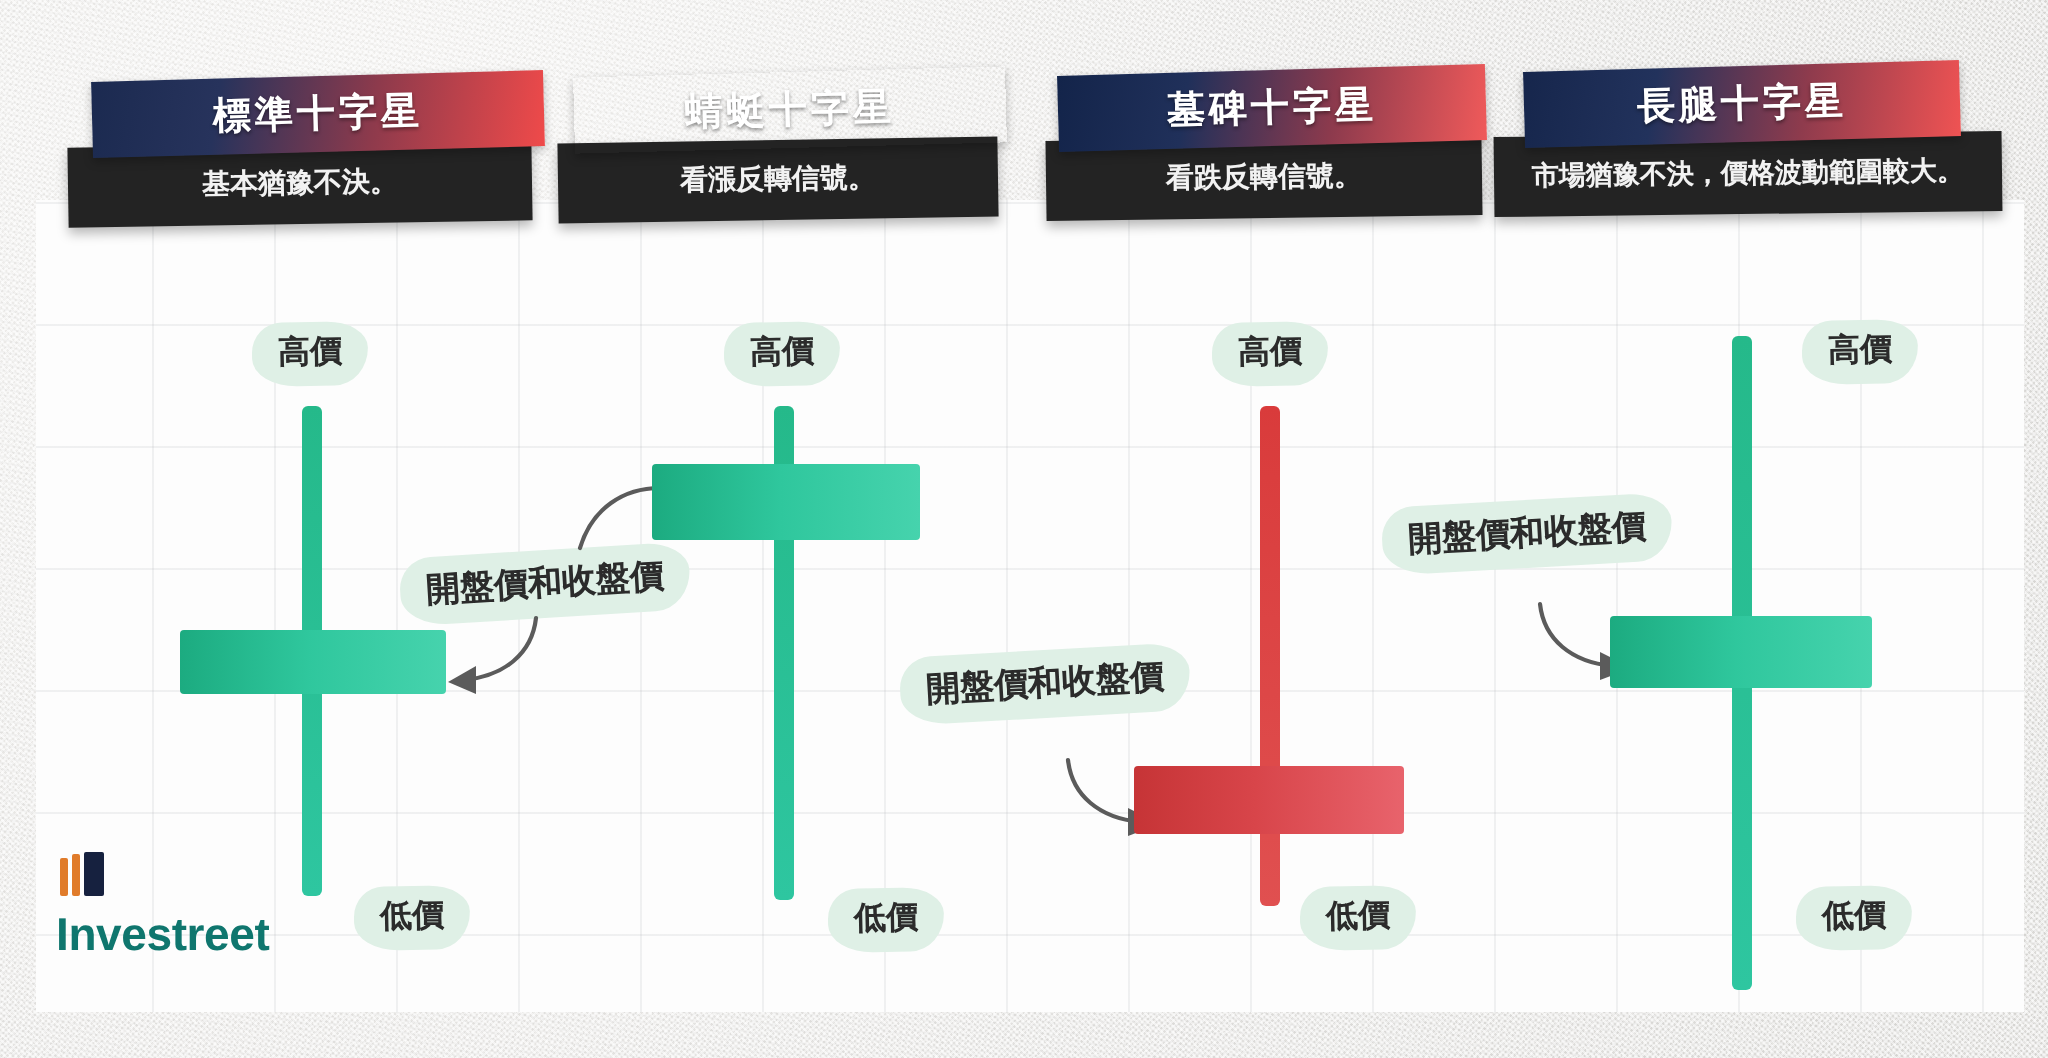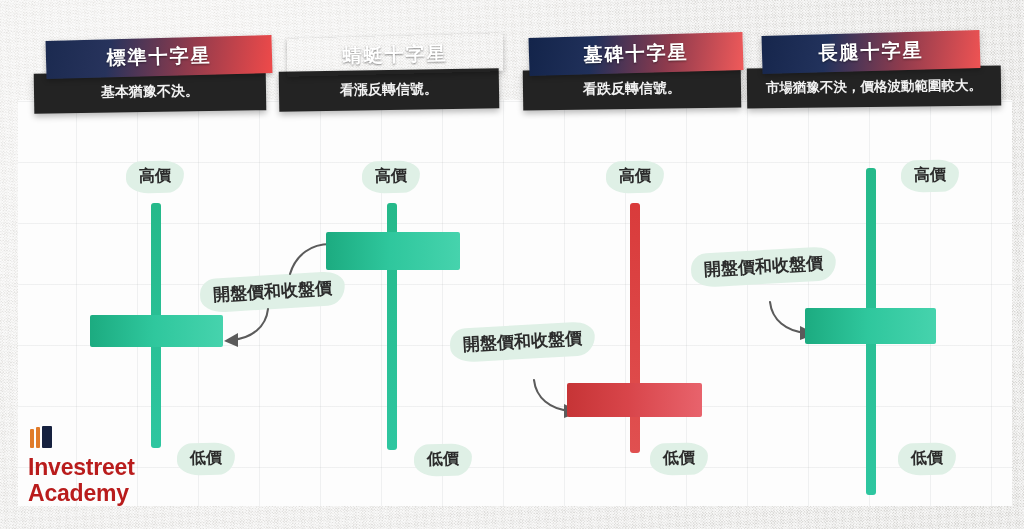--- a/index.html
+++ b/index.html
@@ -111,21 +111,21 @@
   .arrow path{fill:none;stroke:#5b5b5b;stroke-width:2.1;stroke-linecap:round;}
   .arrow polygon{fill:#5b5b5b;}
 
   
   #logo{position:absolute;left:28px;top:426px;z-index:6;}
   #logo .mark{display:flex;align-items:flex-end;gap:2px;height:22px;margin-bottom:6px;margin-left:2px;}
   #logo .mark i{display:block;border-radius:1px;}
   #logo .b1{width:4px;height:19px;background:#e07b2a;}
   #logo .b2{width:4px;height:21px;background:#e07b2a;}
   #logo .b3{width:10px;height:22px;background:#16213f;}
-  #logo .wordmark{color:#b91c1c;font-weight:bold;font-size:23px;line-height:26px;letter-spacing:-.2px;}
+  #logo .wordmark{color:#0f766e;font-weight:bold;font-size:23px;line-height:26px;letter-spacing:-.2px;text-align:center;}
 </style>
 </head>
 <body>
 
 <div id="paper"></div>
 
 <div id="panel">
   <div id="grid"></div>
 </div>
 
@@ -200,15 +200,14 @@
 </div>
 
 <div id="logo">
   <div class="mark">
     <i class="b1"></i>
     <i class="b2"></i>
     <i class="b3"></i>
   </div>
   <div class="wordmark">
     <div>Investreet</div>
-    <div>Academy</div>
   </div>
 </div>
 
 </body></html>

